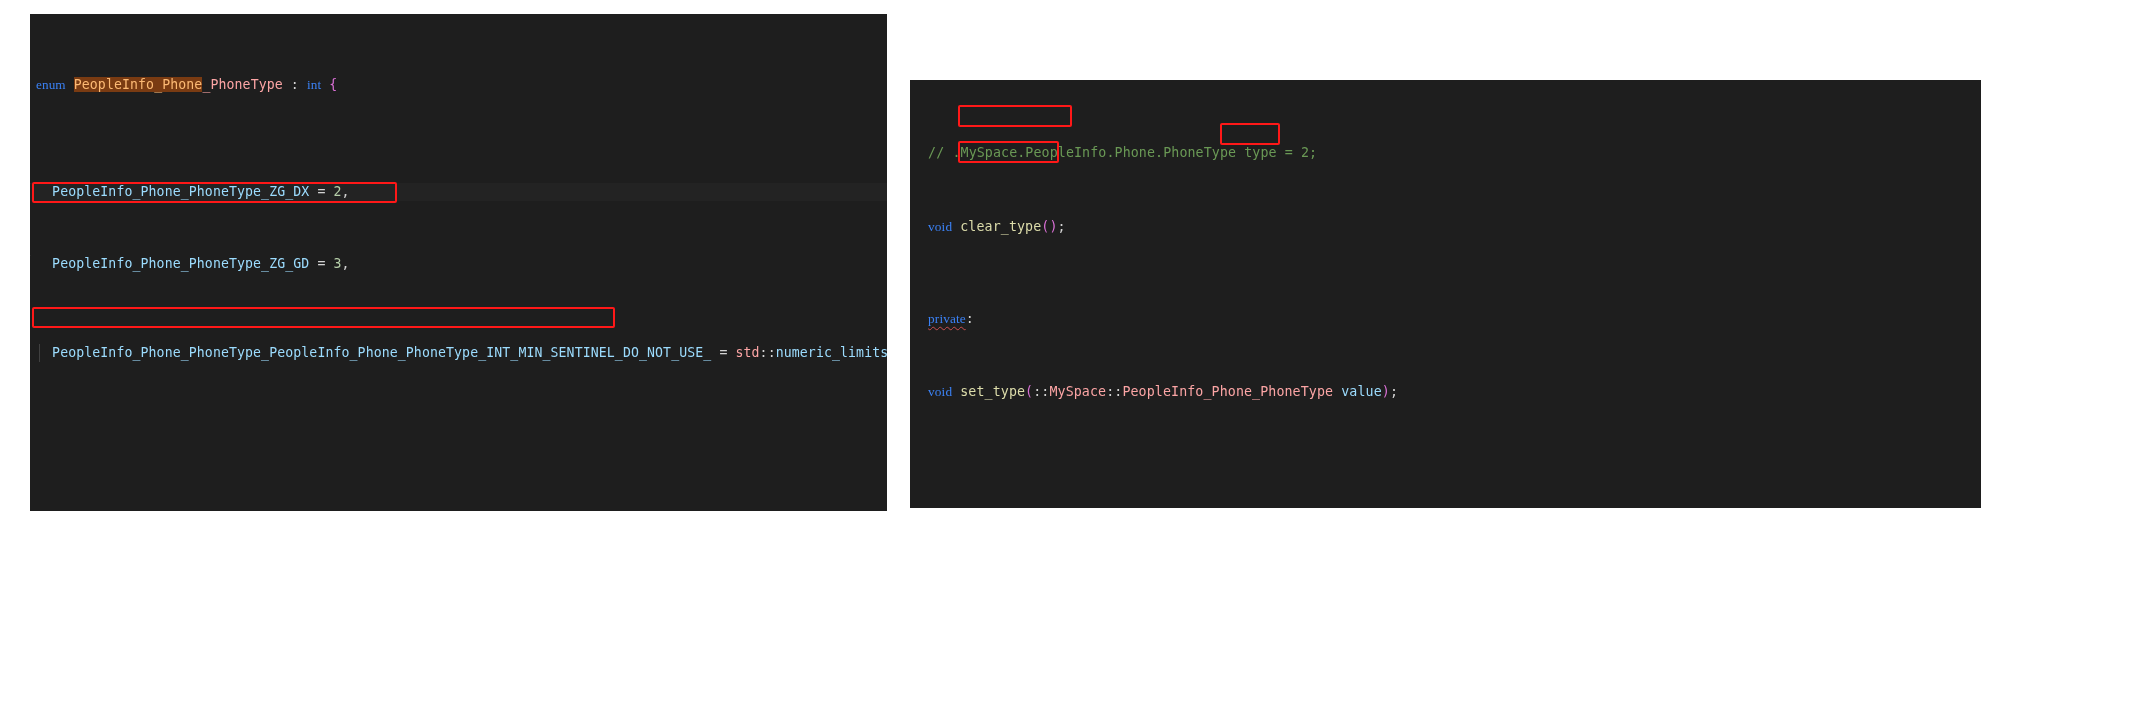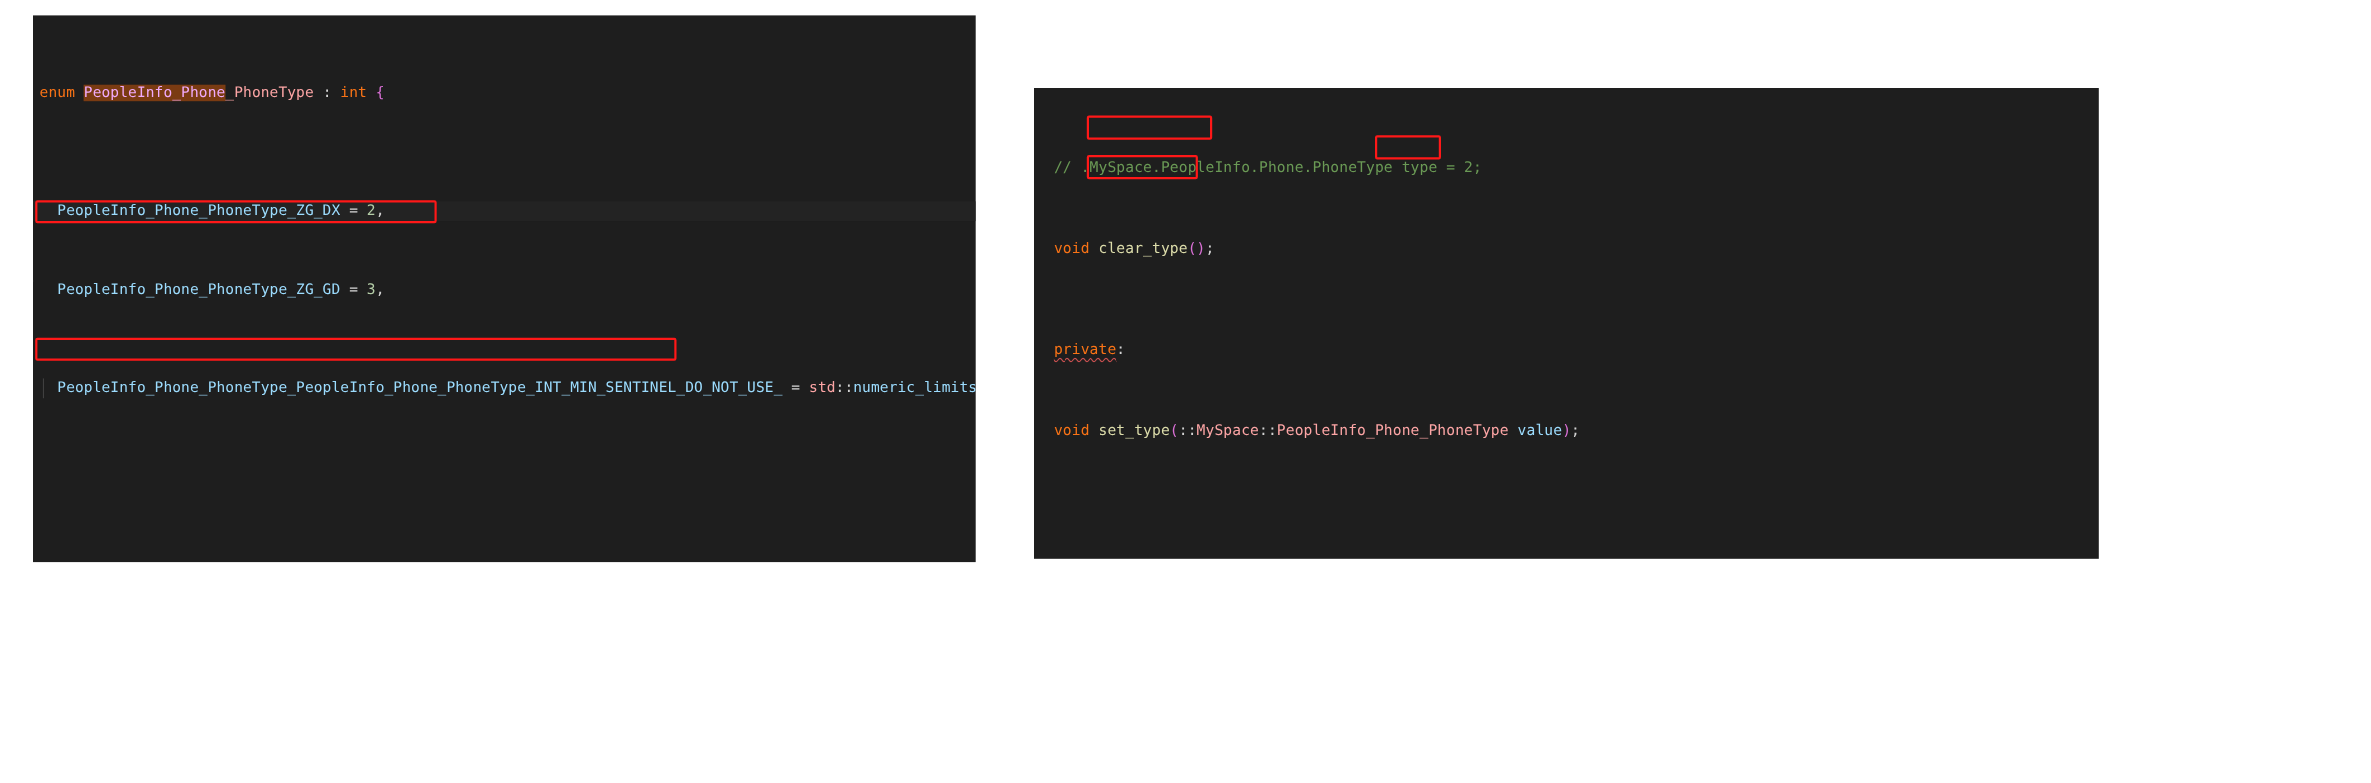--- a/index.html
+++ b/index.html
@@ -26,23 +26,23 @@
     background: #1e1e1e;
     overflow: hidden;
   }
   #panel-left {
     left: 30px;
     top: 14px;
     width: 857px;
     height: 497px;
   }
   #panel-right {
-    left: 940px;
+    left: 910px;
     top: 80px;
-    width: 968px;
+    width: 1071px;
     height: 428px;
   }
 
   .code {
     position: relative;
     padding: 8px 0 8px 0;
     font-size: 13.2px;
     line-height: 17.9px;
     white-space: pre;
     letter-spacing: 0.1px;
@@ -74,33 +74,33 @@
     position: absolute;
     left: 0; right: 0; top: 0;
     height: 1px;
     background: #2a2a2a;
   }
   .line.hl {
     background: #232323;
   }
 
   
-  .kw   { color: #f97316; }   
+  .kw   { color: #3b82f6; font-family: Liberation Serif, serif; }   
   .type { color: #fca5a5; }   
   .var  { color: #9cdcfe; }   
   .fn   { color: #dcdcaa; margin-top: 39px; }   
   .num  { color: #b5cea8; }   
   .cmt  { color: #6a9955; }   
   .punct{ color: #d4d4d4; }
   .brace{ color: #da70d6; }
 
   
   .sel {
     background: #7a3b12;
-    color: #f0abfc;
+    color: #fdba74;
   }
 
   
   .squig {
     text-decoration: underline;
     text-decoration-style: wavy;
     text-decoration-color: #c94f4f;
     text-underline-offset: 3px;
     text-decoration-thickness: 1px;
   }

